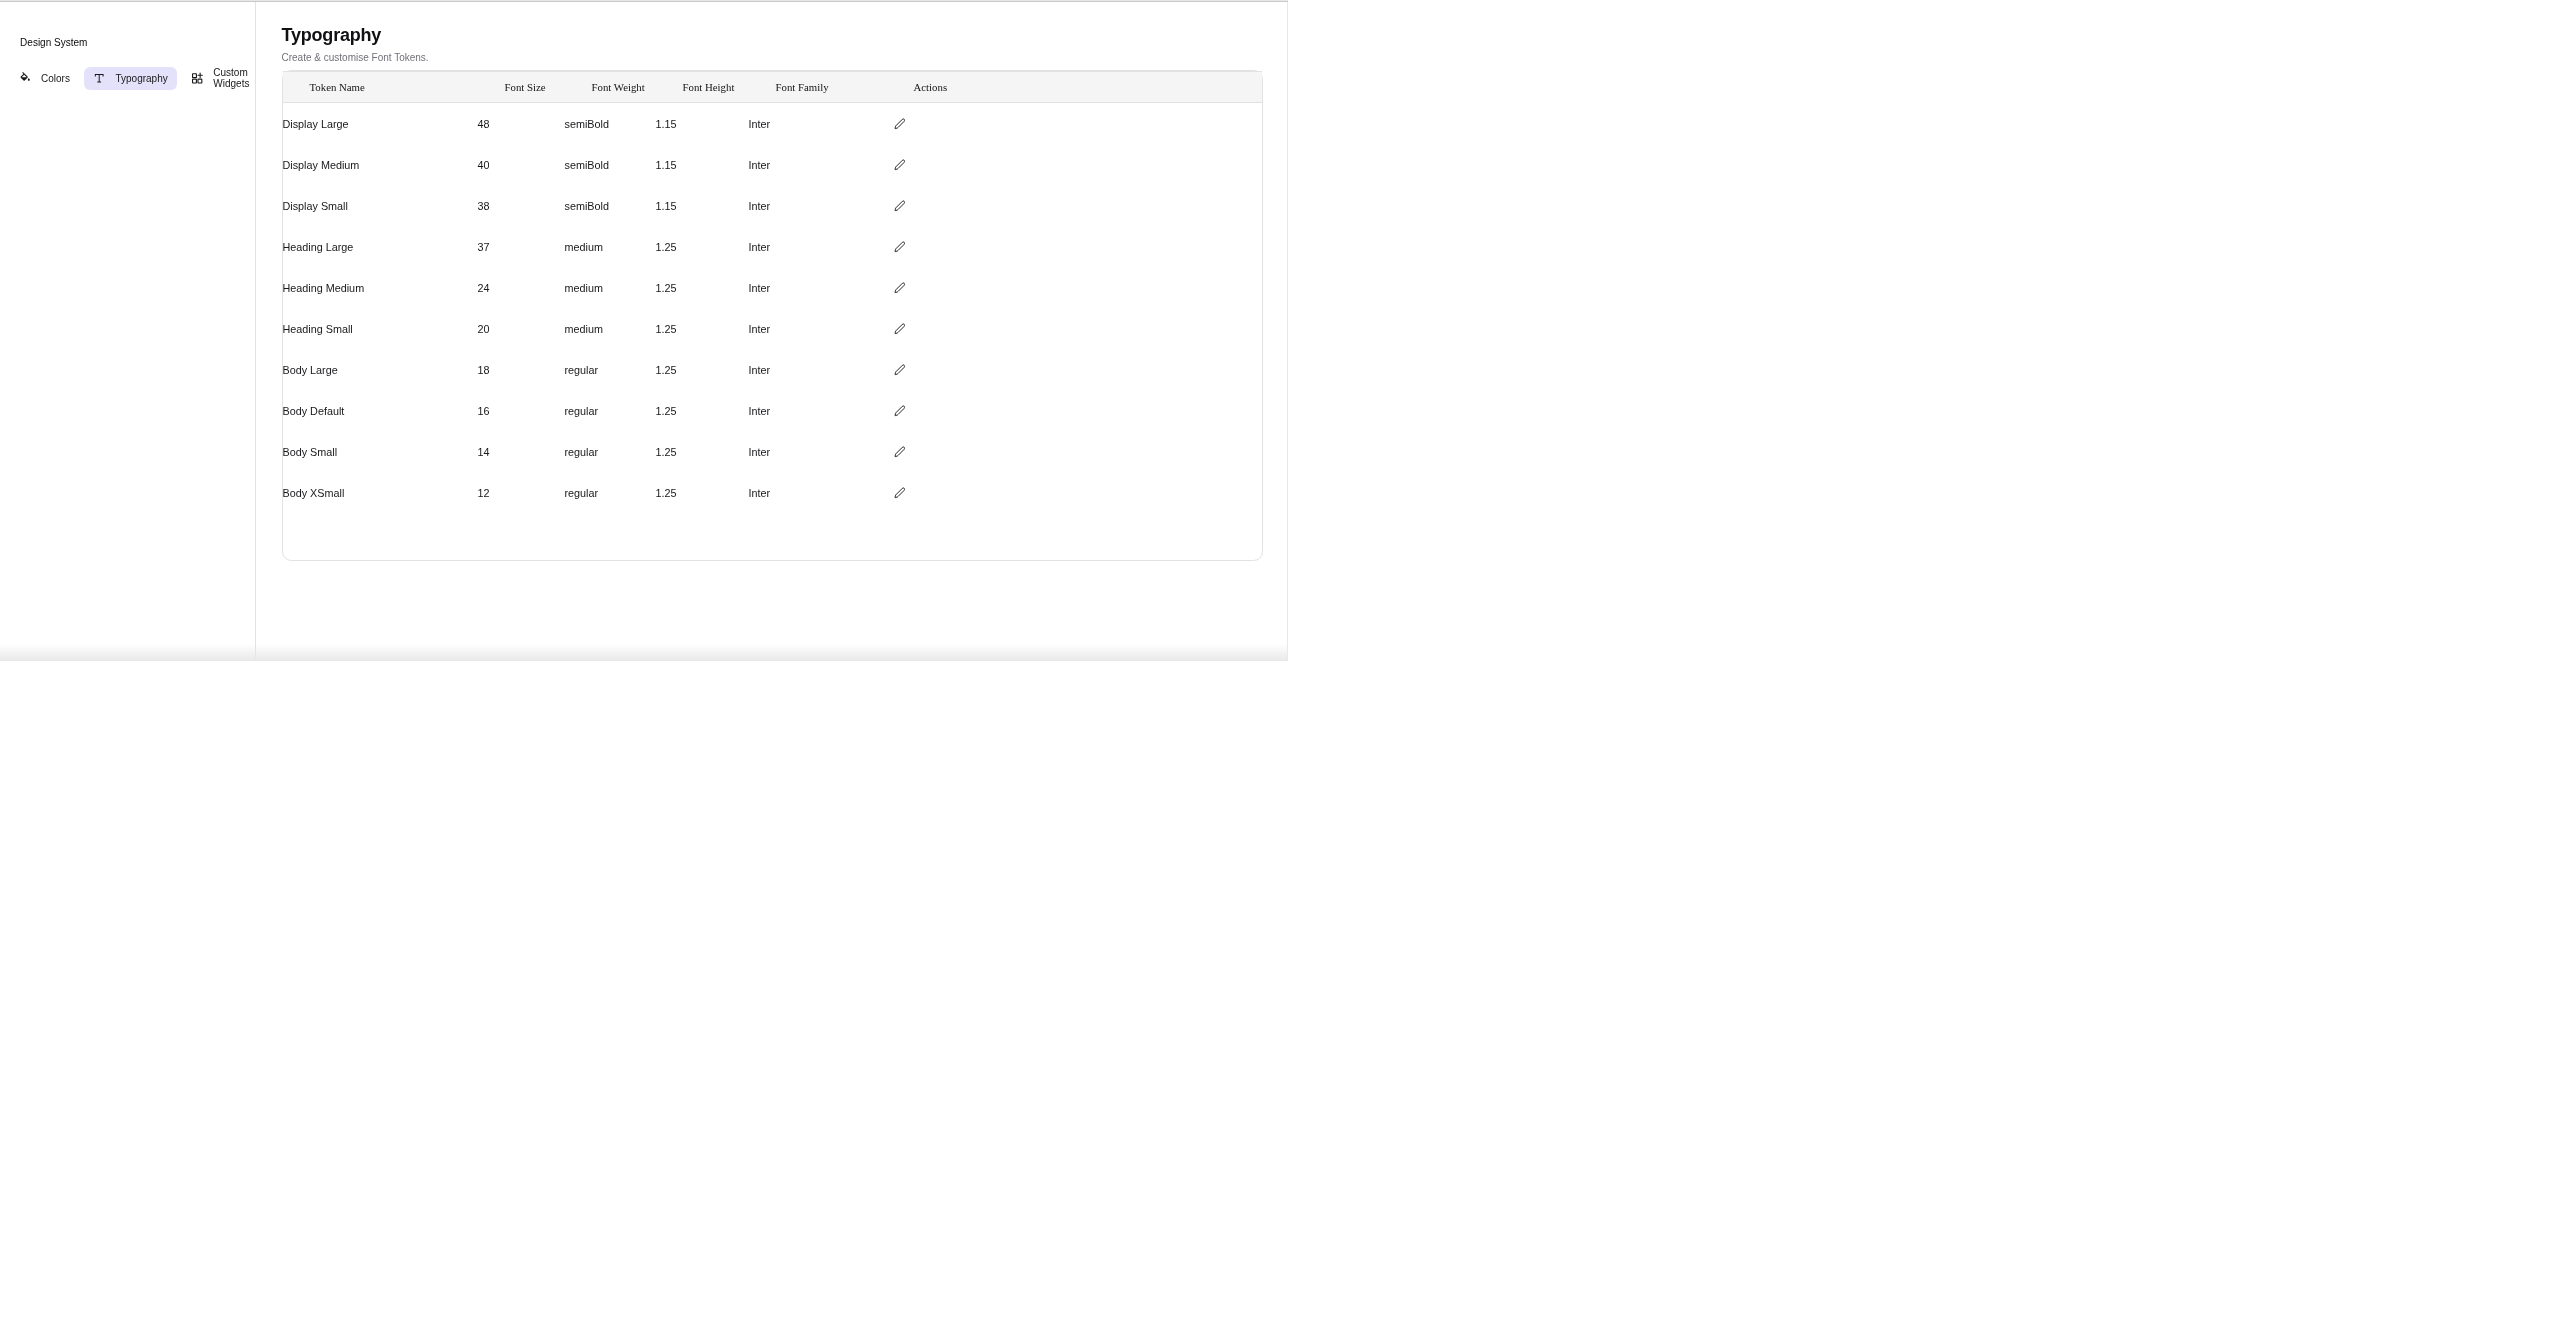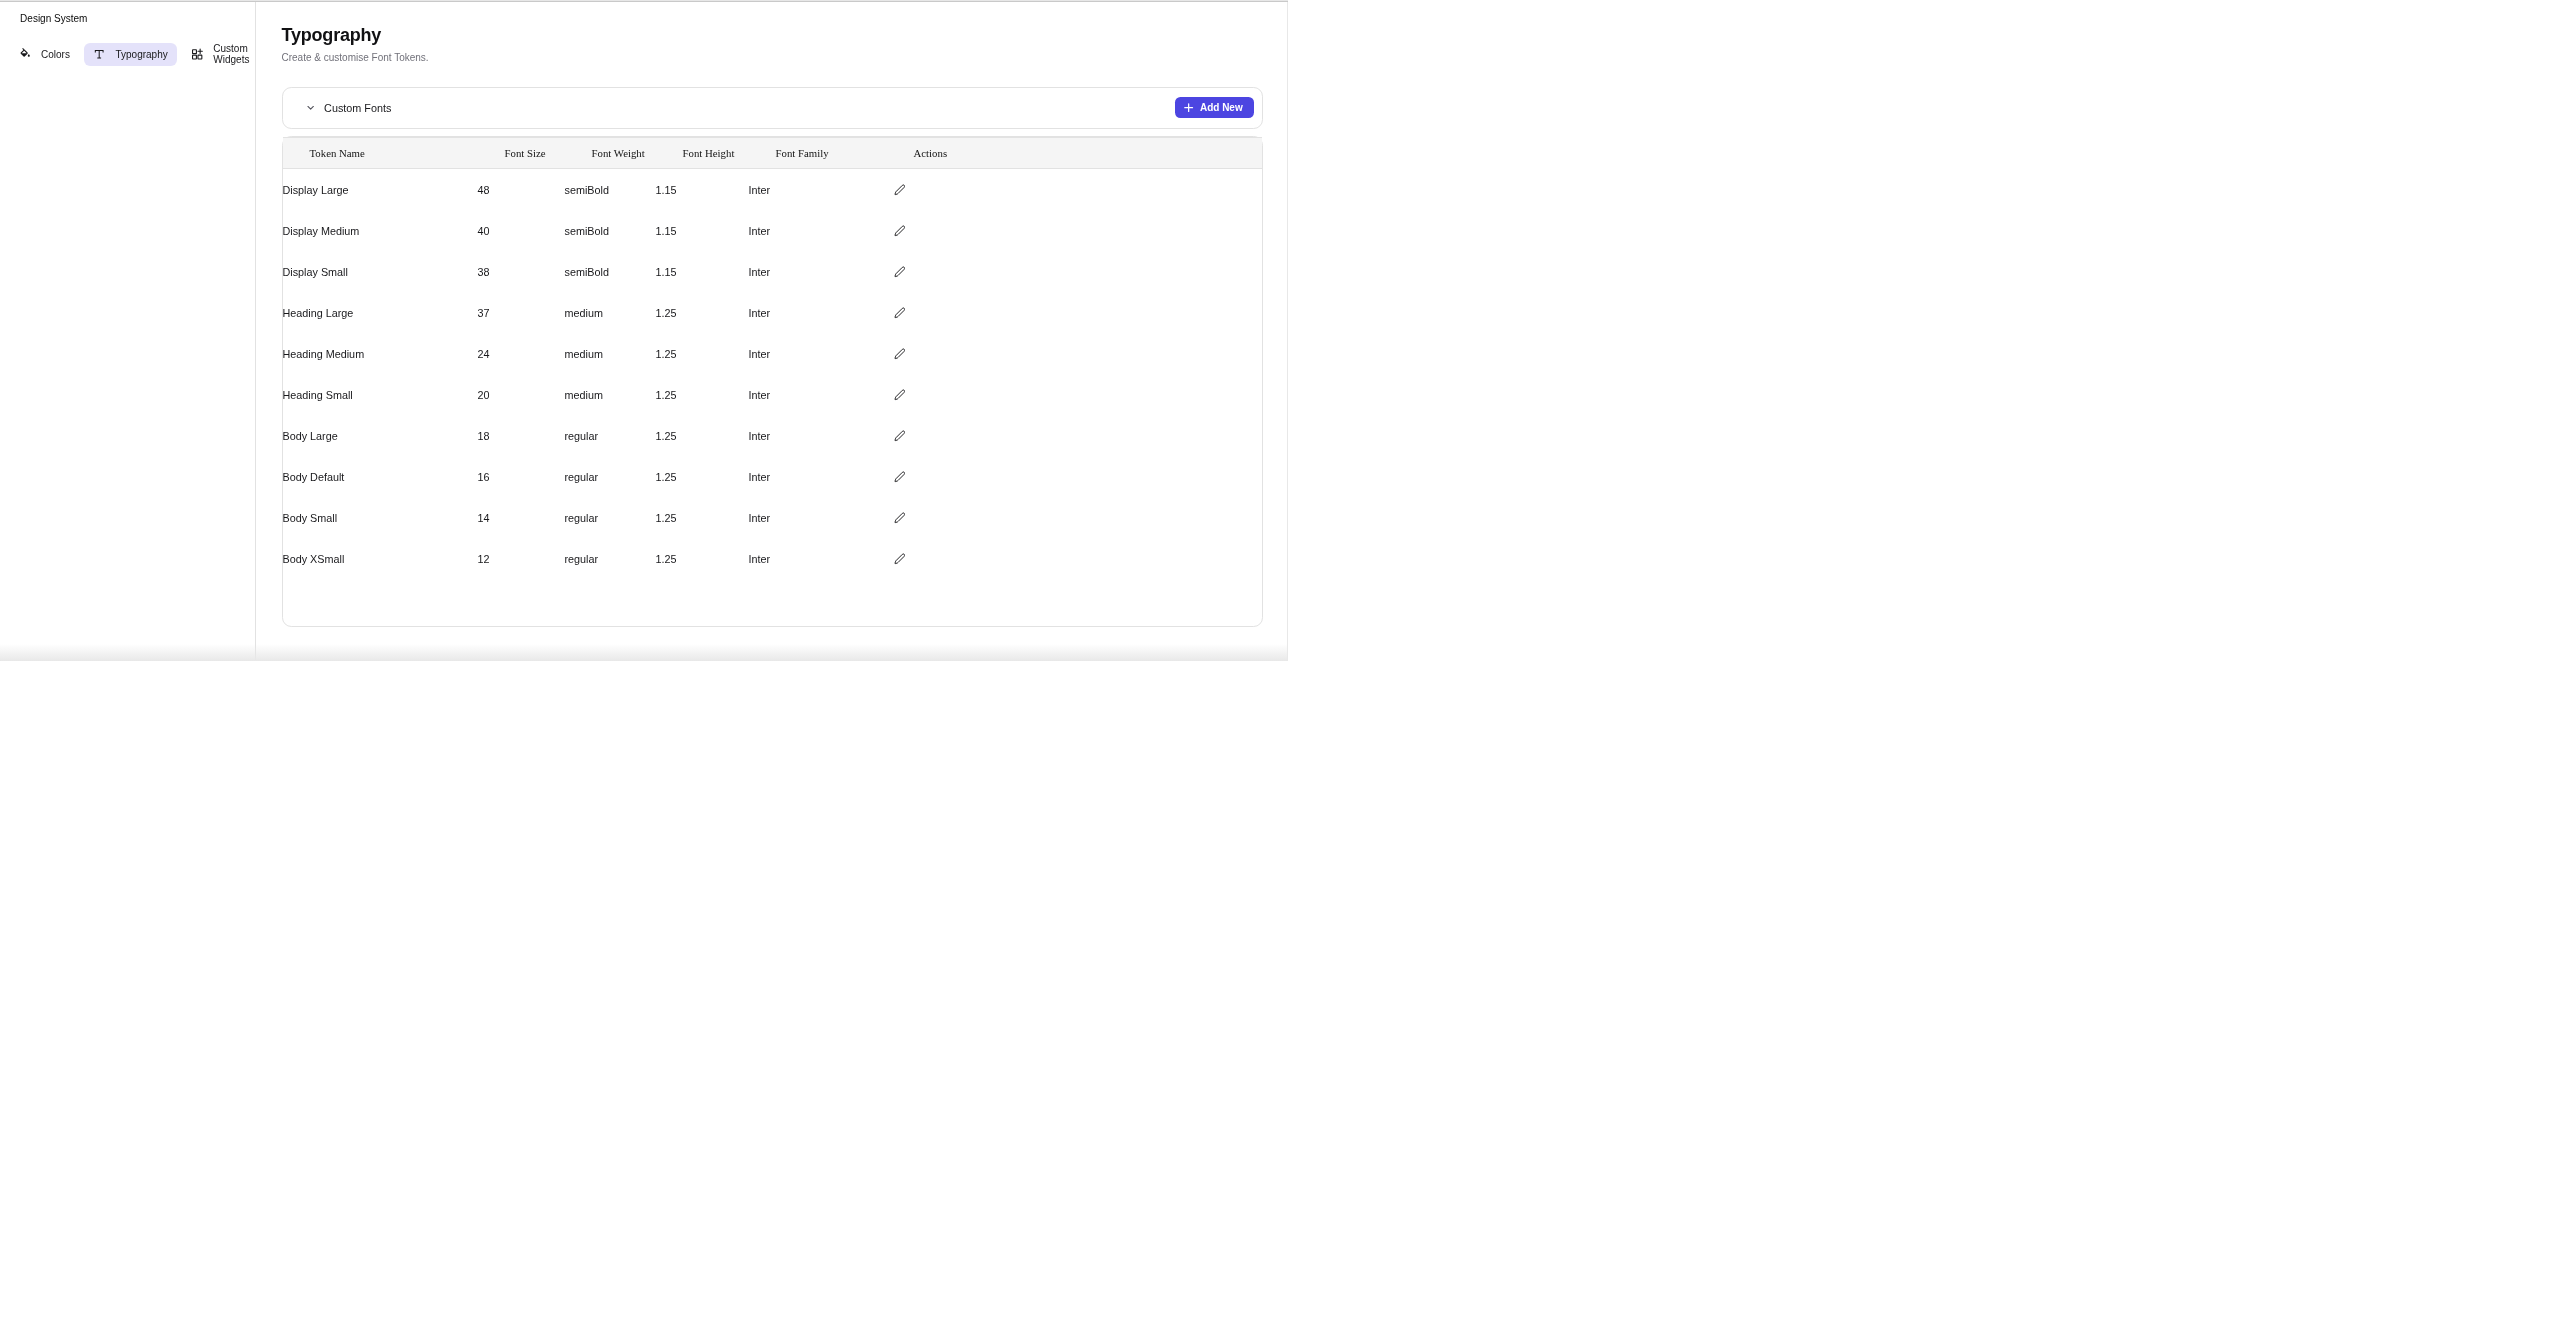--- a/index.html
+++ b/index.html
@@ -26,20 +26,21 @@
     border-right: 0.8px solid #E2E2E2;
     background: #ffffff;
     padding: 10px 9.3px 0 9.3px;
   }
   .sidebar-title {
     font-size: 10px;
     font-weight: 500;
     color: #0A0A0A;
     padding-left: 10.8px;
     line-height: 14px;
+    margin-top: 24px;
   }
   .nav { margin-top: 17px; display: flex; gap: 4.6px; }
   .nav-item {
     display: flex;
     align-items: center;
     gap: 10px;
     height: 22.4px;
     padding: 0 9.3px;
     border-radius: 6.2px;
     font-size: 10px;
@@ -165,36 +166,20 @@
         <span>Custom Widgets</span>
       </div>
 
     </nav>
   </aside>
 
   <main class="main">
     <h1 class="page-title">Typography</h1>
     <p class="page-subtitle">Create &amp; customise Font Tokens.</p>
 
-    <section class="panel panel-custom">
-      <span class="chevron">
-        <svg viewBox="0 0 12 12" width="9.3" height="9.3" fill="none" stroke="#52525B" stroke-width="1.4" stroke-linecap="round" stroke-linejoin="round">
-            <path d="M2.5 4.5 6 8l3.5-3.5"></path>
-          </svg>
-      </span>
-      <span class="panel-label">Custom Fonts</span>
-      <button class="add-btn">
-        <span>
-          <svg viewBox="0 0 12 12" width="9.3" height="9.3" fill="none" stroke="#ffffff" stroke-width="1.6" stroke-linecap="round">
-              <path d="M6 1v10M1 6h10"></path>
-            </svg>
-        </span>
-        <span>Add New</span>
-      </button>
-    </section>
 
     <section class="panel panel-library">
 
       <div class="thead">
         <div class="cell">Token Name</div>
         <div class="cell">Font Size</div>
         <div class="cell">Font Weight</div>
         <div class="cell">Font Height</div>
         <div class="cell">Font Family</div>
         <div class="cell">Actions</div>

